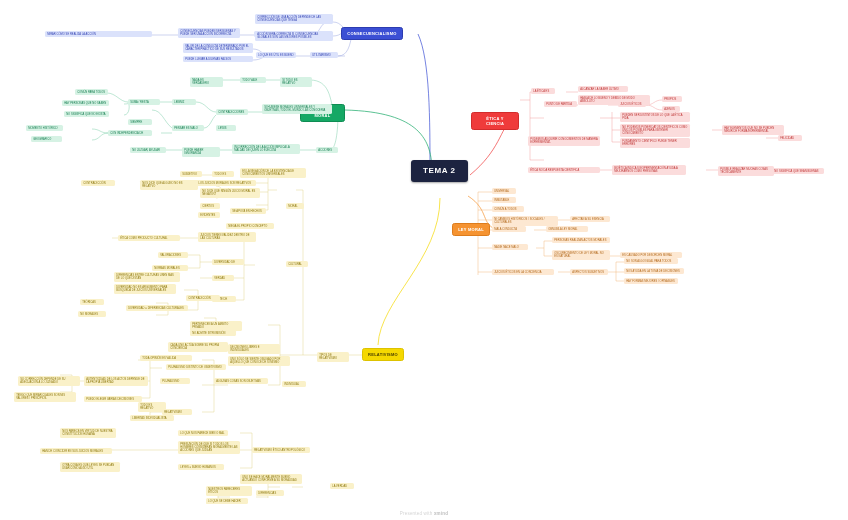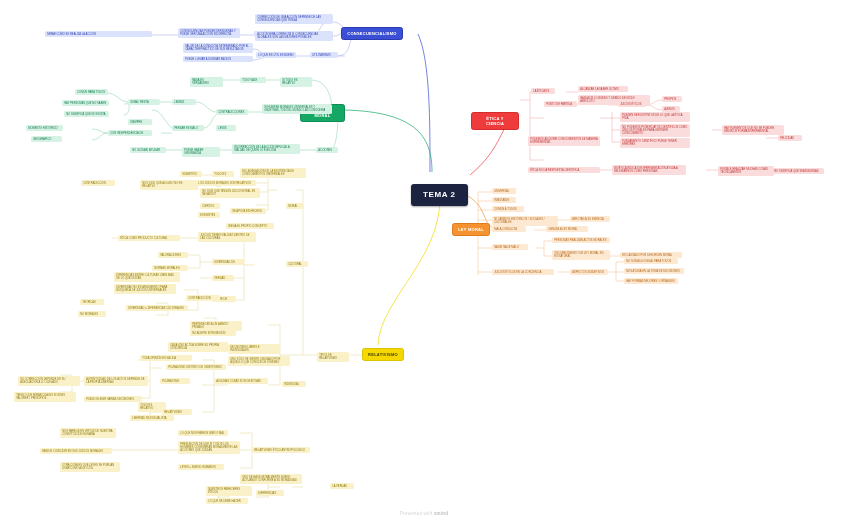--- a/index.html
+++ b/index.html
@@ -260,21 +260,21 @@
       <path d="M268,478 L268,498"></path>
       <path d="M268,478 L256,478"></path>
       <path d="M268,497 L256,497"></path>
       <path d="M230,497 L218,497"></path>
       <path d="M218,490 L218,503"></path>
       <path d="M218,490 L206,490"></path>
       <path d="M218,503 L206,503"></path>
     </g>
   </svg>
 
-  <div class="node root" style="left:411px;top:184px;">TEMA 2</div>
+  <div class="node root" style="left:411px;top:160px;">TEMA 2</div>
 
   <div class="node main m-blue" style="left:341px;top:27px;width:62px;">CONSECUENCIALISMO</div>
   <div class="node t-blue" style="left:45px;top:31px;width:107px;">MIRAR CÓMO SE REALIZA LA ACCIÓN</div>
   <div class="node t-blue" style="left:178px;top:28px;width:62px;">CONSECUENCIAS PUEDEN SER BUENAS Y PUEDE SER UNA ACCIÓN INCORRECTA.</div>
   <div class="node t-blue" style="left:183px;top:43px;width:70px;">VALOR DE LA CONDUCTA DETERMINADO POR EL CARÁCTER PRÁCTICO DE SUS RESULTADOS</div>
   <div class="node t-blue" style="left:183px;top:56px;width:70px;">PUEDE LLEVAR A DILEMAS FALSOS</div>
   <div class="node t-blue" style="left:254px;top:31px;width:35px;">INCORRECTO</div>
   <div class="node t-blue" style="left:255px;top:14px;width:78px;">CORRECCIÓN DE UNA ACCIÓN DEPENDE DE LAS CONSECUENCIAS QUE TENGA</div>
   <div class="node t-blue" style="left:255px;top:31px;width:78px;">ACCIÓN SERÁ CORRECTA SI CONSECUENCIAS GLOBALES SON LAS MEJORES POSIBLES</div>
   <div class="node t-blue" style="left:256px;top:52px;width:40px;">LO QUE ES ÚTIL ES BUENO</div>

